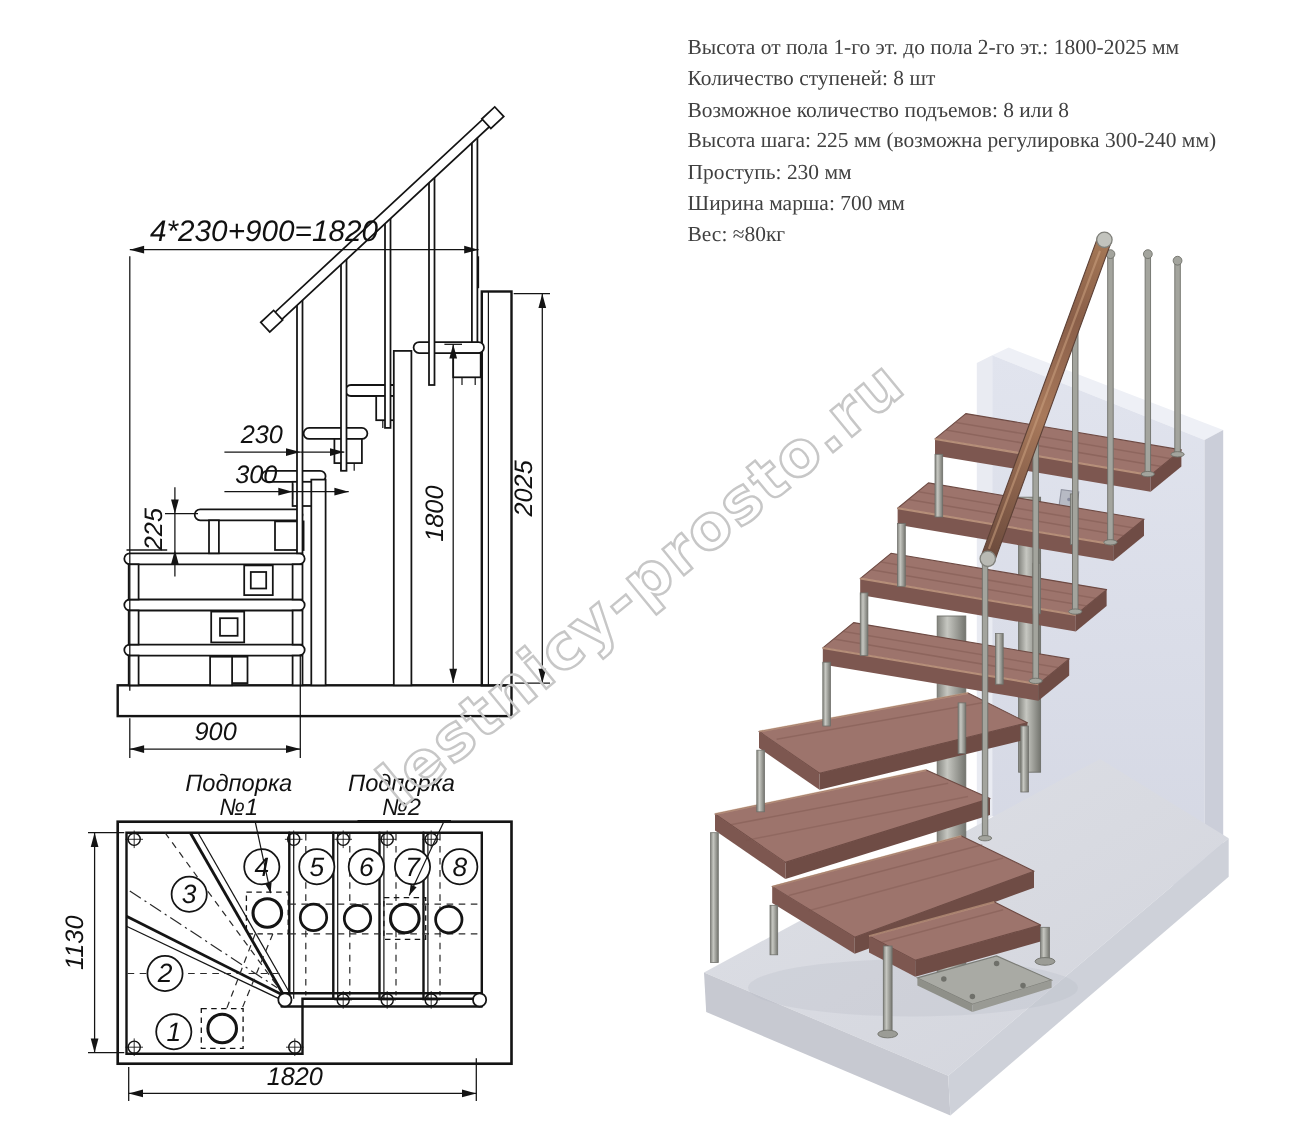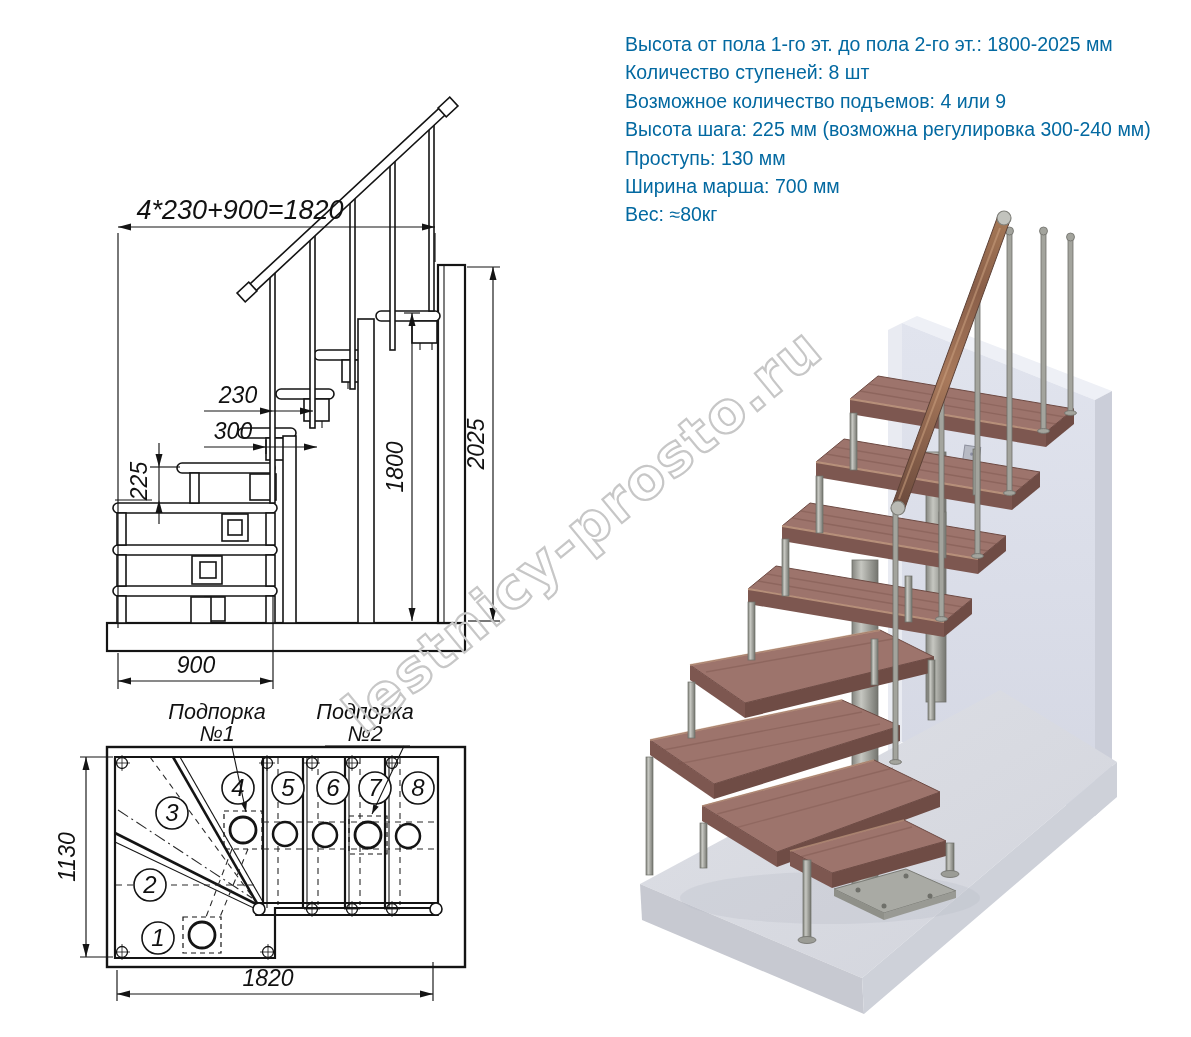--- a/index.html
+++ b/index.html
@@ -12,22 +12,22 @@
   .lnf1 {stroke:#141414;stroke-width:1.6;fill:#fff;}
   .thin {stroke:#141414;stroke-width:1.1;fill:none;}
   .dash {stroke:#2a2a2a;stroke-width:1.1;fill:none;stroke-dasharray:6 5;}
   .dashdot{stroke:#2a2a2a;stroke-width:1.1;fill:none;stroke-dasharray:12 4 2 4;}
   .dim  {stroke:#141414;stroke-width:1.15;fill:none;}
   .dimtxt{font:italic 23px "Liberation Sans",sans-serif;fill:#111;}
   .dimtxt-big{font:italic 27px "Liberation Sans",sans-serif;fill:#111;}
   .circnum{font:italic 24px "Liberation Sans",sans-serif;fill:#111;}
   .lbl {font:italic 21.5px "Liberation Sans",sans-serif;fill:#111;}
   
-  .specs{position:absolute;left:625px;top:30px;width:530px;color:#0369a1;
-         font-size:19.5px;line-height:28.4px;font-weight:400;}
+  .specs{position:absolute;left:625px;top:30px;width:530px;color:#404040;
+         font-size:19.5px;line-height:28.4px;font-weight:400;font-family:Liberation Serif, serif;}
   .specs .deg{display:inline-block;font-size:12px;transform:translateY(-7px);margin-left:15px;}
   
 </style>
 </head>
 <body>
 
 <div id="app">
 
 <svg width="1191" height="1037" viewBox="0 0 1191 1037">
   <defs>
@@ -444,20 +444,20 @@
       <text x="268" y="986" text-anchor="middle" class="dimtxt">1820</text>
     </g>
   </g>
 
   <text transform="translate(595,545) rotate(-39.5)" text-anchor="middle" font-family="DejaVu Sans, sans-serif" font-size="56" font-weight="bold" letter-spacing="2" fill="#ffffff" fill-opacity="0" stroke="#c7c7c7" stroke-width="2.2">lestnicy-prosto.ru</text>
 </svg>
 
 <div class="specs">
   <div><span>Высота от пола 1-го эт. до пола 2-го эт.: 1800-2025 мм</span></div>
   <div><span>Количество ступеней: 8 шт</span></div>
-  <div><span>Возможное количество подъемов: 4 или 9</span></div>
+  <div><span>Возможное количество подъемов: 8 или 8</span></div>
   <div><span>Высота шага: 225 мм (возможна регулировка 300-240 мм)</span></div>
-  <div><span>Проступь: 130 мм</span></div>
+  <div><span>Проступь: 230 мм</span></div>
   <div><span>Ширина марша: 700 мм</span></div>
   <div><span>Вес: ≈80кг</span></div>
 </div>
 
 </div>
 
 </body></html>

